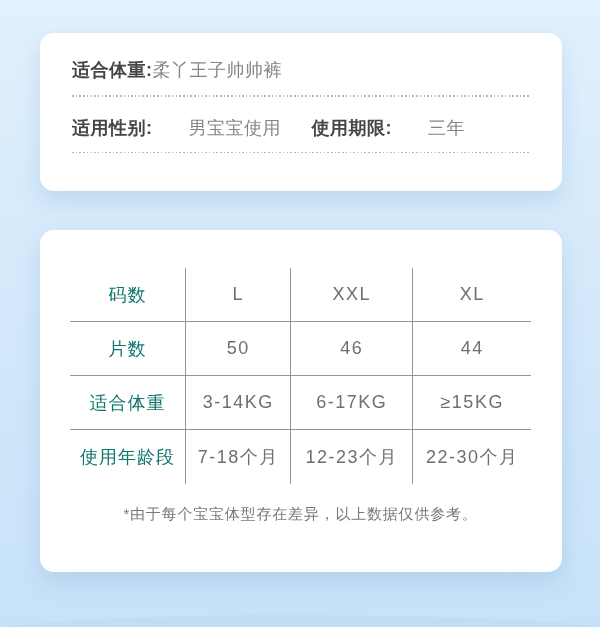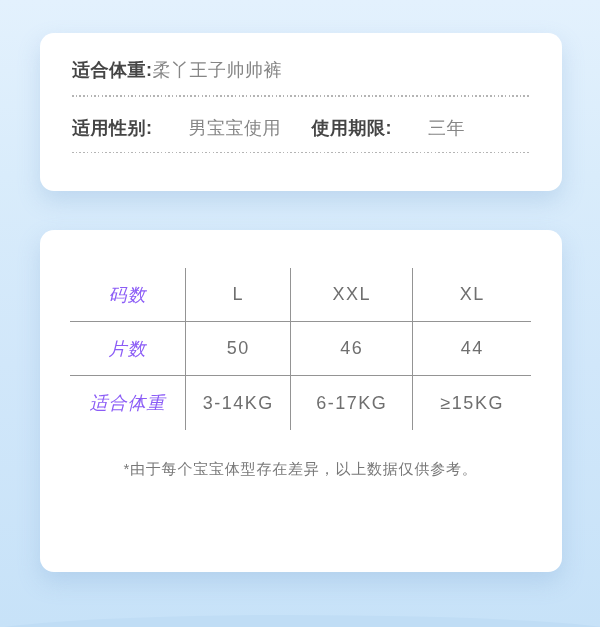--- a/index.html
+++ b/index.html
@@ -35,23 +35,23 @@
   
   .card-table { top:230px; height:342px; padding:38px 31px 0 30px; }
   .size-table { width:100%; }
   .trow { display:grid; grid-template-columns:25.2% 22.8% 26.5% 25.5%; height:54px; }
   .trow:not(:last-child) { border-bottom:1px solid #949494; }
   .cell {
     display:flex; align-items:center; justify-content:center;
     font-size:18px; color:#6f6f6f; letter-spacing:1.5px;
   }
   .trow .cell:not(:last-child) { border-right:1px solid #949494; }
-  .cell.rowlabel { color:#8b5cf6; letter-spacing:1px;font-style:italic; }
+  .cell.rowlabel { color:#0f766e; letter-spacing:1px; }
   .footnote {
-    margin-top:30px; text-align:center; font-size:15px; color:#787878; letter-spacing:0.8px;
+    margin-top:21px; text-align:center; font-size:15px; color:#787878; letter-spacing:0.8px;
   }
 </style>
 </head>
 <body>
 
 <div class="canvas">
 
   <section class="card card-info">
     <div class="info-row">
       <span class="lbl">适合体重:</span>
@@ -88,19 +88,25 @@
         <div class="cell">44</div>
       </div>
 
       <div class="trow">
         <div class="cell rowlabel">适合体重</div>
         <div class="cell">3-14KG</div>
         <div class="cell">6-17KG</div>
         <div class="cell">≥15KG</div>
       </div>
 
+      <div class="trow">
+        <div class="cell rowlabel">使用年龄段</div>
+        <div class="cell">7-18个月</div>
+        <div class="cell">12-23个月</div>
+        <div class="cell">22-30个月</div>
+      </div>
 
     </div>
     <p class="footnote">*由于每个宝宝体型存在差异，以上数据仅供参考。</p>
   </section>
 
   <div class="wave"></div>
 </div>
 
 </body></html>

